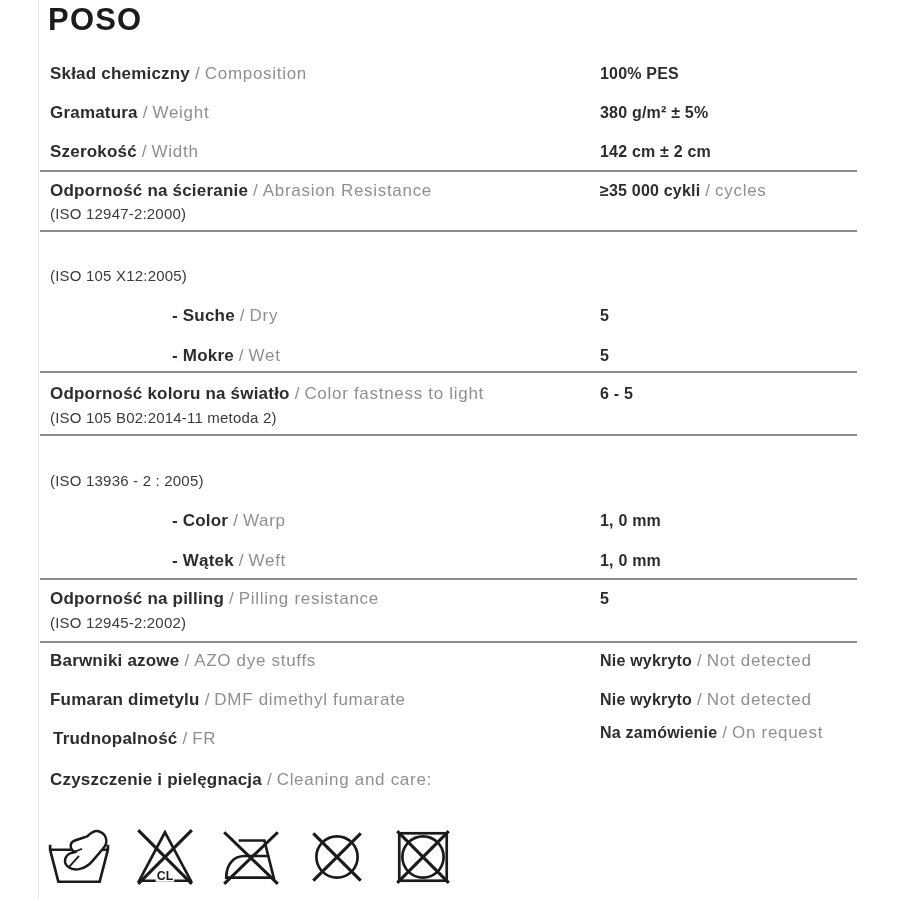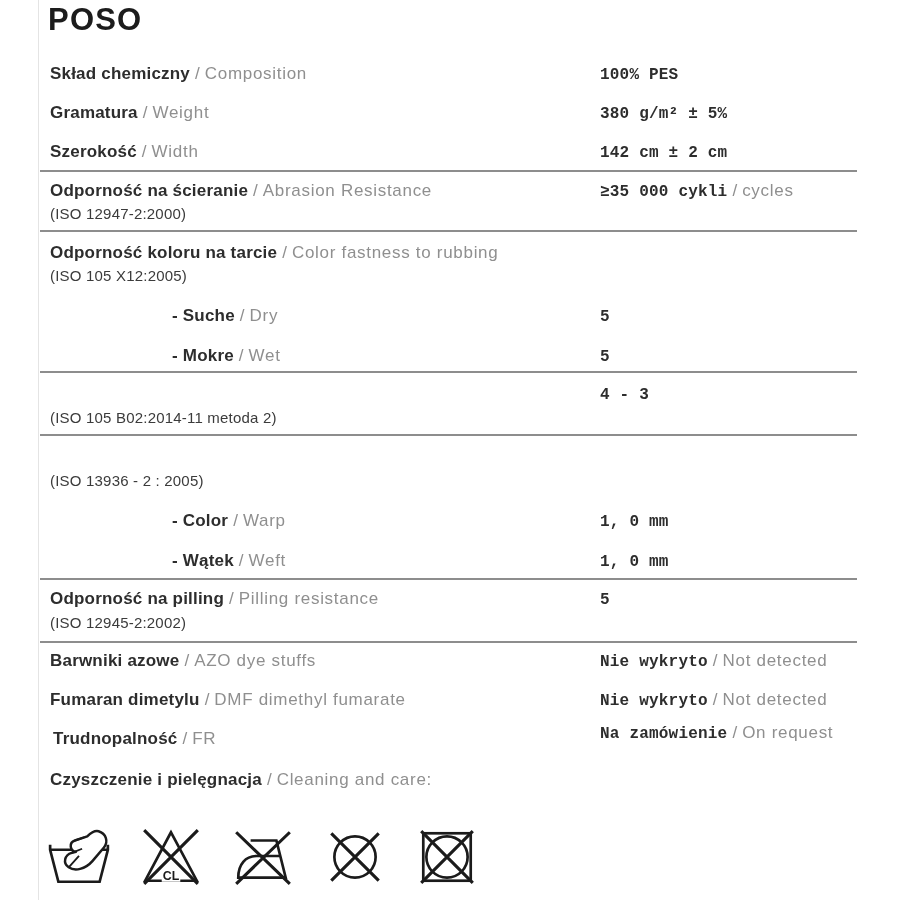--- a/index.html
+++ b/index.html
@@ -14,23 +14,23 @@
     font-size:31px;font-weight:700;letter-spacing:1.2px;color:#1c1c1c;
   }
   .row{position:absolute;font-size:17px;line-height:20px;white-space:nowrap;}
   .pl{color:#2d2d2d;font-weight:700;letter-spacing:0.2px;}
   .slash{color:#8f8f8f;font-weight:400;margin:0 5px;}
   .en{color:#8f8f8f;font-weight:400;letter-spacing:0.7px;}
   .iso{
     position:absolute;font-size:15px;line-height:15px;color:#3b3b3b;
     letter-spacing:0.2px;white-space:nowrap;
   }
-  .vmain{color:#2d2d2d;font-weight:700;font-size:16px;letter-spacing:0.2px;font-family:Liberation Mono, monospace;}
+  .vmain{color:#2d2d2d;font-weight:700;font-size:16px;letter-spacing:0.2px;}
   .hr{position:absolute;left:40px;width:817px;height:2px;background:#8d8d8d;}
-  .icons{position:absolute;top:824px;left:46px;display:flex;gap:26px;}
+  .icons{position:absolute;top:824px;left:46px;display:flex;gap:20px;}
   .icons svg{display:block;}
   .ic{stroke:#1b1b1b;fill:none;stroke-width:2.6;}
   .icx{stroke:#1b1b1b;fill:none;stroke-width:3;}
   .icf{stroke:#1b1b1b;fill:#ffffff;stroke-width:2.4;stroke-linejoin:round;}
   .cltxt{font-family:"Liberation Sans","DejaVu Sans",sans-serif;font-size:12px;font-weight:700;fill:#1b1b1b;}
 </style>
 </head>
 <body>
 
 <div class="page">
@@ -64,44 +64,44 @@
   <div class="row" style="top:181px;left:50px">
     <span class="pl">Odporność na ścieranie</span><span class="slash">/</span><span class="en">Abrasion Resistance</span>
   </div>
   <div class="iso" style="top:206px;left:50px">(ISO 12947-2:2000)</div>
   <div class="row" style="top:181px;left:600px">
     <span class="vmain">≥35 000 cykli</span><span class="slash">/</span><span class="en">cycles</span>
   </div>
 
   <div class="hr" style="top:230px"></div>
 
-  <div class="row" style="top:243px;left:50px">
-    <span class="pl">Odporność koloru na tarcie</span><span class="slash">/</span><span class="en">Color fastness to rubbing</span>
-  </div>
   <div class="iso" style="top:268px;left:50px">(ISO 105 X12:2005)</div>
 
   <div class="row" style="top:306px;left:172px">
     <span class="pl">- Suche</span><span class="slash">/</span><span class="en">Dry</span>
   </div>
   <div class="row" style="top:306px;left:600px">
     <span class="vmain">5</span>
   </div>
 
   <div class="row" style="top:346px;left:172px">
     <span class="pl">- Mokre</span><span class="slash">/</span><span class="en">Wet</span>
   </div>
   <div class="row" style="top:346px;left:600px">
     <span class="vmain">5</span>
   </div>
 
   <div class="hr" style="top:371px"></div>
 
+  <div class="row" style="top:384px;left:50px">
+    <span class="pl">Odporność koloru na światło</span><span class="slash">/</span><span class="en">Color fastness to light</span>
+  </div>
   <div class="iso" style="top:410px;left:50px">(ISO 105 B02:2014-11 metoda 2)</div>
   <div class="row" style="top:384px;left:600px">
-    <span class="vmain">4 - 3</span>
+    <span class="vmain">6 - 5</span>
   </div>
 
   <div class="hr" style="top:434px"></div>
 
   <div class="iso" style="top:473px;left:50px">(ISO 13936 - 2 : 2005)</div>
 
   <div class="row" style="top:511px;left:172px">
     <span class="pl">- Color</span><span class="slash">/</span><span class="en">Warp</span>
   </div>
   <div class="row" style="top:511px;left:600px">

